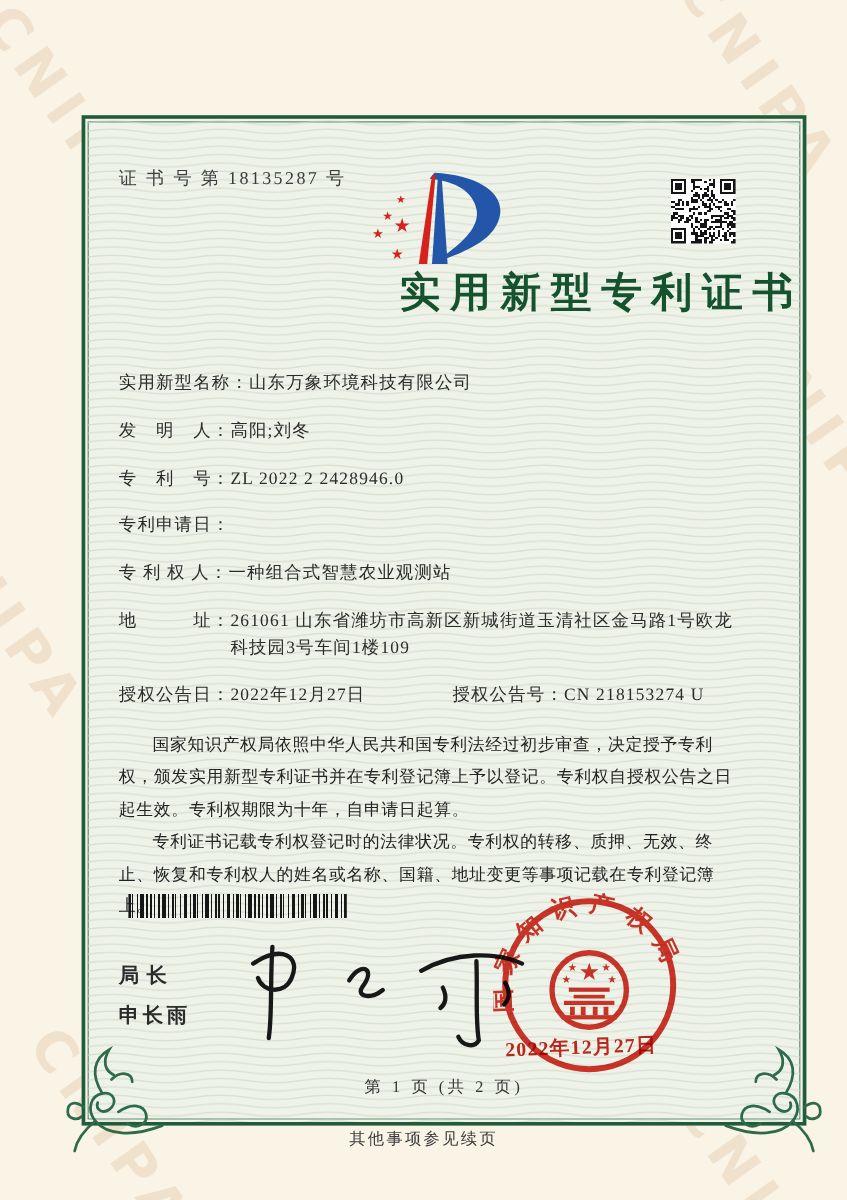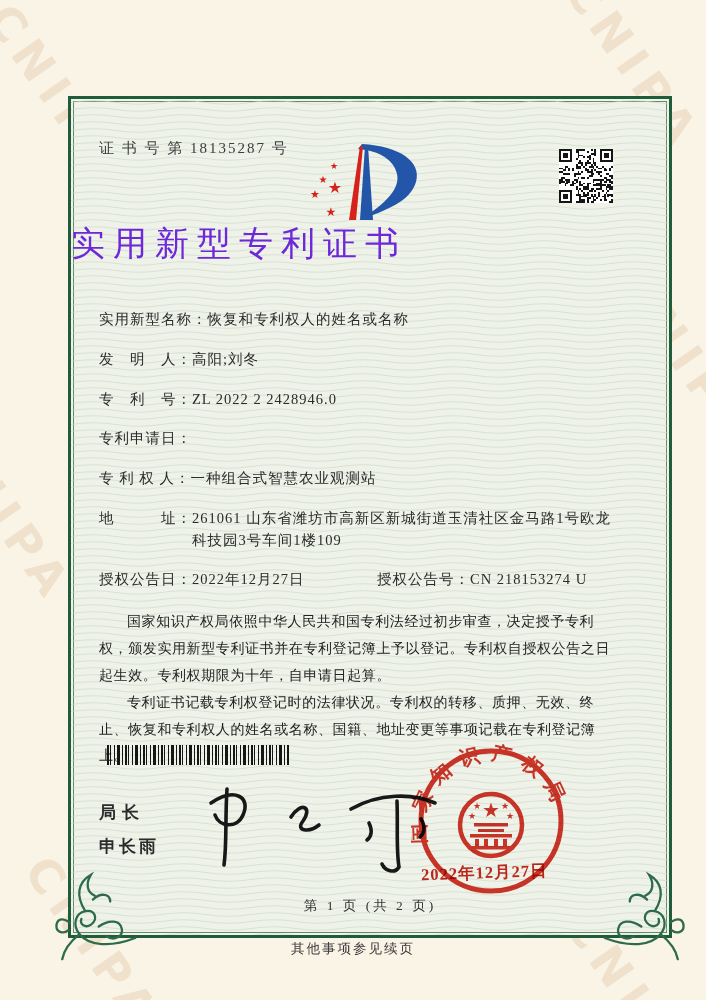--- a/index.html
+++ b/index.html
@@ -15,22 +15,22 @@
   .panel{position:absolute;left:68px;top:96px;width:570px;height:836px;background:#eff2e8;
          border:3px solid #1e5c3b;box-shadow:inset 0 0 0 2px #f6f3e6,inset 0 0 0 3px #5d8d70;padding-left:28px;}
   .guilloche{position:absolute;left:0;top:0;width:100%;height:100%;}
   .orn{position:absolute;width:96px;height:96px;z-index:6;}
   .orn-bl{left:-28px;bottom:-28px;}
   .orn-br{right:-28px;bottom:-28px;transform:scaleX(-1);}
   
   .cert-no{position:absolute;left:28px;top:40px;font-size:15px;letter-spacing:2px;color:#3c3c3c;}
   .logo{position:absolute;left:233px;top:40px;width:124px;height:88px;}
   .qr{position:absolute;left:488px;top:50px;width:54px;height:54px;}
-  .title{position:absolute;left:0;top:122px;width:100%;text-align:left;
-         font-size:34px;font-weight:400;letter-spacing:8px;color:#6d28d9;}
+  .title{position:absolute;left:0;top:122px;width:100%;text-align:right;
+         font-size:34px;font-weight:700;letter-spacing:8px;color:#14532d;}
   
   .content{position:absolute;left:28px;top:210px;width:516px;font-size:14.5px;z-index:2;}
   .row{display:flex;margin-bottom:18px;letter-spacing:1px;line-height:1.5;}
   .lbl{white-space:pre;}
   .val{flex:1;}
   .grant-row .grp1{flex:0 0 278px;display:flex;}
   .grant-row .grp2{display:flex;}
   
   .paras{margin-top:12px;}
   .paras p{margin:0;text-indent:2em;font-size:14px;line-height:1.92;letter-spacing:.6px;color:#222;}
@@ -389,21 +389,21 @@
           <rect x="27" y="28" width="1" height="1"></rect>
           <rect x="28" y="28" width="1" height="1"></rect>
         </g>
     </svg>
 
     <div class="title">实用新型专利证书</div>
 
     <div class="content">
       <div class="row">
         <span class="lbl">实用新型名称：</span>
-        <span class="val">恢复和专利权人的姓名或名称</span>
+        <span class="val">山东万象环境科技有限公司</span>
       </div>
       <div class="row">
         <span class="lbl">发　明　人：</span>
         <span class="val">高阳;刘冬</span>
       </div>
       <div class="row">
         <span class="lbl">专　利　号：</span>
         <span class="val">ZL 2022 2 2428946.0</span>
       </div>
       <div class="row">

